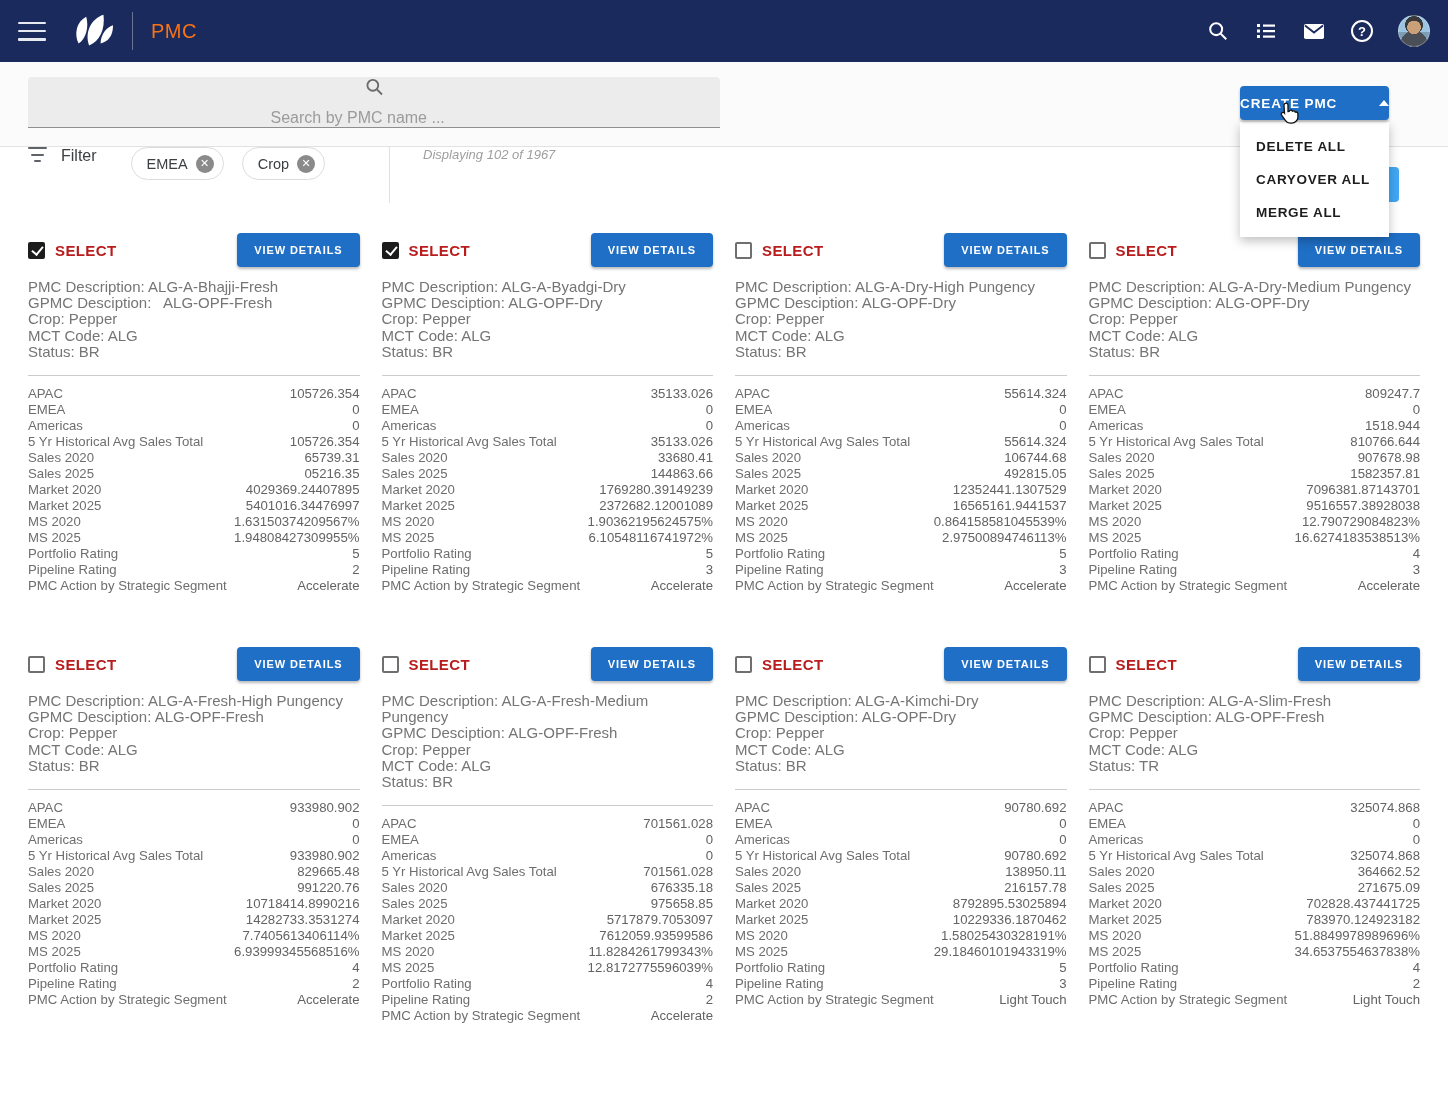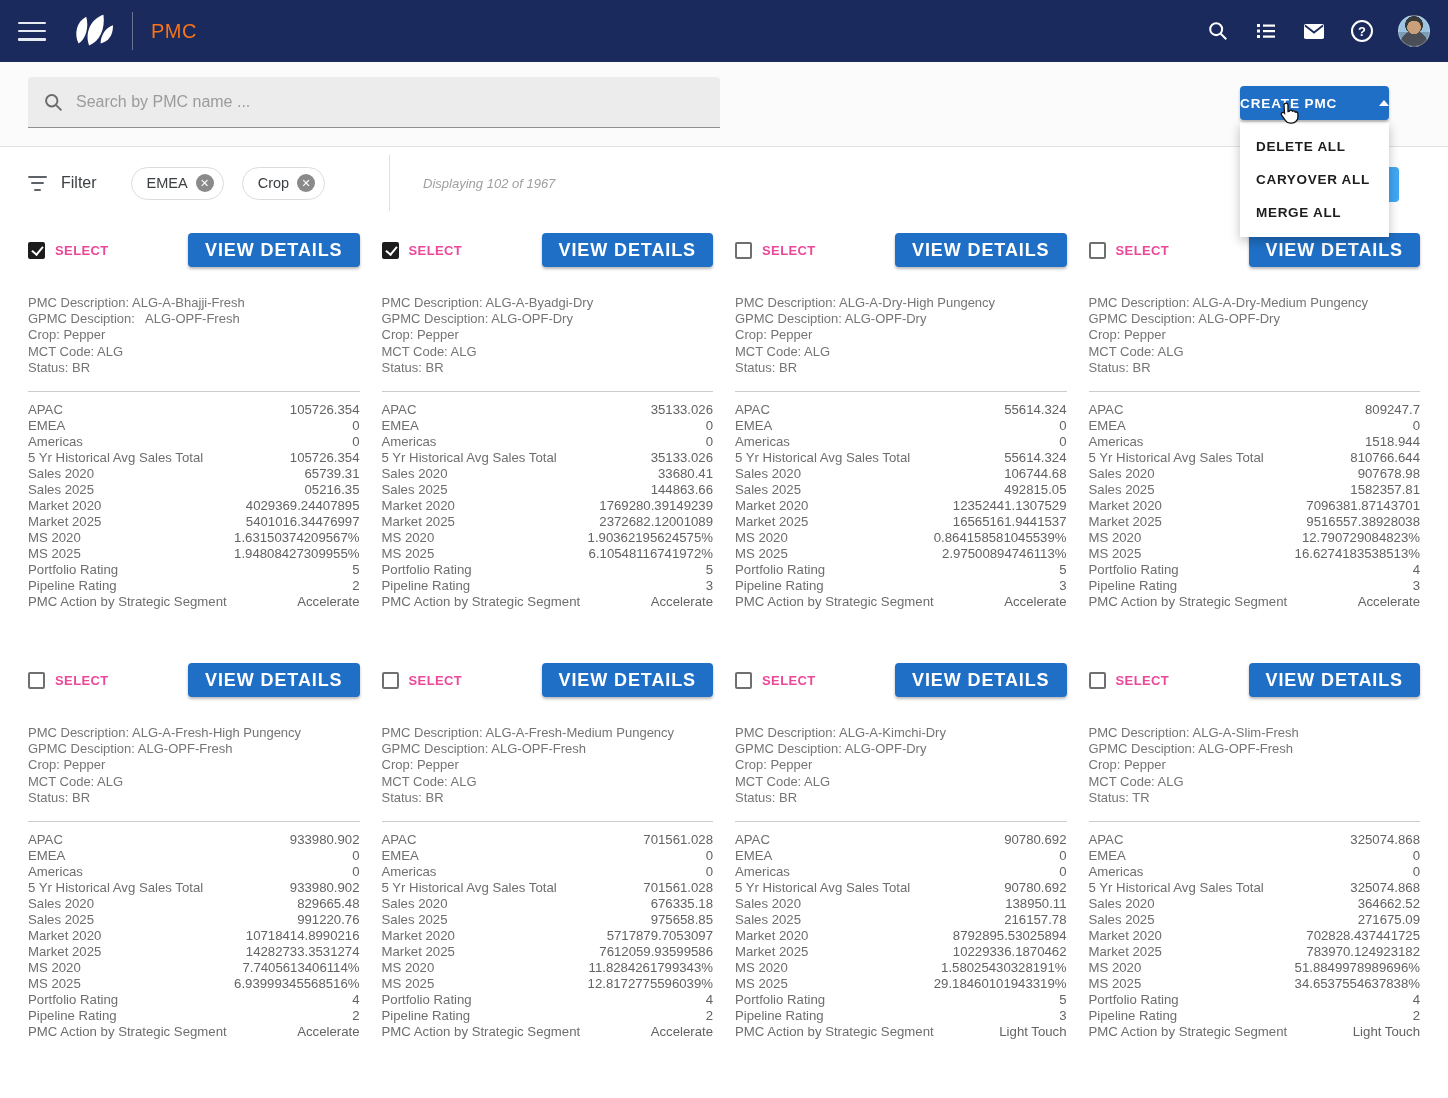--- a/index.html
+++ b/index.html
@@ -27,21 +27,21 @@
       radial-gradient(circle at 50% 30%, #3a3a3a 0 34%, transparent 35%),
       radial-gradient(circle at 50% 95%, #4a4f57 0 42%, transparent 43%),
       linear-gradient(#9cc4e0 0 55%, #7d9db5 55% 100%);
     border:1px solid rgba(255,255,255,.25); cursor:pointer;
   }
   
   .search-section { height:85px; background:#fbfbfb; border-bottom:1px solid #e2e2e2; position:relative; }
   .search-box {
     position:absolute; left:28px; top:15px; width:692px; height:51px;
     background:#ececec; border-bottom:1px solid #8f8f8f; border-radius:4px 4px 0 0;
-    display:flex; align-items:center; padding:0 15px; gap:12px;
+    display:flex; align-items:center; padding:0 15px; gap:12px;flex-direction:column;
   }
   .search-box input {
     flex:1; border:none; background:transparent; outline:none;
     font-size:16px; color:#333; font-family:inherit;
   }
   .search-box input::placeholder { color:#9b9b9b; }
   
   .btn-primary {
     background:#1f6fc6; color:#fff; border:none; border-radius:4px;
     font-family:inherit; font-weight:700; letter-spacing:.9px; cursor:pointer;
@@ -59,21 +59,21 @@
   .menu-item {
     height:33px; line-height:33px; padding:0 16px; font-size:13.5px;
     font-weight:700; letter-spacing:.7px; color:#1d1d1d; cursor:pointer; white-space:nowrap;
   }
   .hidden-action-btn {
     position:absolute; left:1376px; top:167px; width:23px; height:35px;
     background:#41a7f5; border-radius:4px; z-index:5; border:none; cursor:pointer;
   }
   .cursor-overlay { position:absolute; left:1278px; top:102px; z-index:40; pointer-events:none; }
   
-  .filter-bar { display:flex; align-items:center; height:72px; padding:0 28px; }
+  .filter-bar { display:flex; height:72px; padding:0 28px; }
   .filter-icon { width:19px; display:flex; flex-direction:column; gap:4.5px; margin-right:14px; }
   .filter-icon span { height:2px; background:#5f6368; border-radius:1px; }
   .filter-icon span:nth-child(1){width:19px;} .filter-icon span:nth-child(2){width:13px; margin:0 auto;} .filter-icon span:nth-child(3){width:7px; margin:0 auto;}
   .filter-label { font-size:16px; color:#3c4043; margin-right:34px; }
   .chip {
     display:flex; align-items:center; gap:8px; height:33px; padding:0 9px 0 15px;
     border:1px solid #dcdcdc; border-radius:17px; margin-right:18px; cursor:pointer; background:#fff;
   }
   .chip-label { font-size:14.5px; color:#3c4043; }
   .chip-x {
@@ -88,23 +88,23 @@
     padding:14px 28px 40px;
   }
   .card-head { display:flex; justify-content:space-between; align-items:center; height:34px; }
   .select-wrap { display:flex; align-items:center; gap:10px; cursor:pointer; }
   .checkbox { width:17px; height:17px; border:2px solid #6f6f6f; border-radius:2px; position:relative; background:#fff; flex:none; }
   .checkbox.checked { background:#1c1c1c; border-color:#1c1c1c; }
   .checkbox.checked::after {
     content:""; position:absolute; left:4.2px; top:0.4px; width:5px; height:9px;
     border:solid #fff; border-width:0 2.2px 2.2px 0; transform:rotate(40deg);
   }
-  .select-label { font-weight:700; font-size:13px; letter-spacing:.4px; color:#ec4899; }
-  .view-btn { height:34px; padding:0 17px; font-size:18px; }
-  .card-info { margin-top:28px; color:#757575; font-size:13px; line-height:16.2px; }
+  .select-label { font-weight:700; font-size:15px; letter-spacing:.4px; color:#b91c1c; }
+  .view-btn { height:34px; padding:0 17px; font-size:11px; }
+  .card-info { margin-top:12px; color:#757575; font-size:15px; line-height:16.2px; }
   .info-line { white-space:pre-wrap; }
   .card-divider { border:none; border-top:1px solid #ccc; margin:15px 0 10px; }
   .metric-row { display:flex; justify-content:space-between; align-items:baseline; line-height:16px; }
   .metric-label { font-size:13.2px; color:#6e6e6e; white-space:nowrap; }
   .metric-value { font-size:13.2px; color:#636363; white-space:nowrap; }
 </style>
 </head>
 <body>
 
 <header class="navbar">

